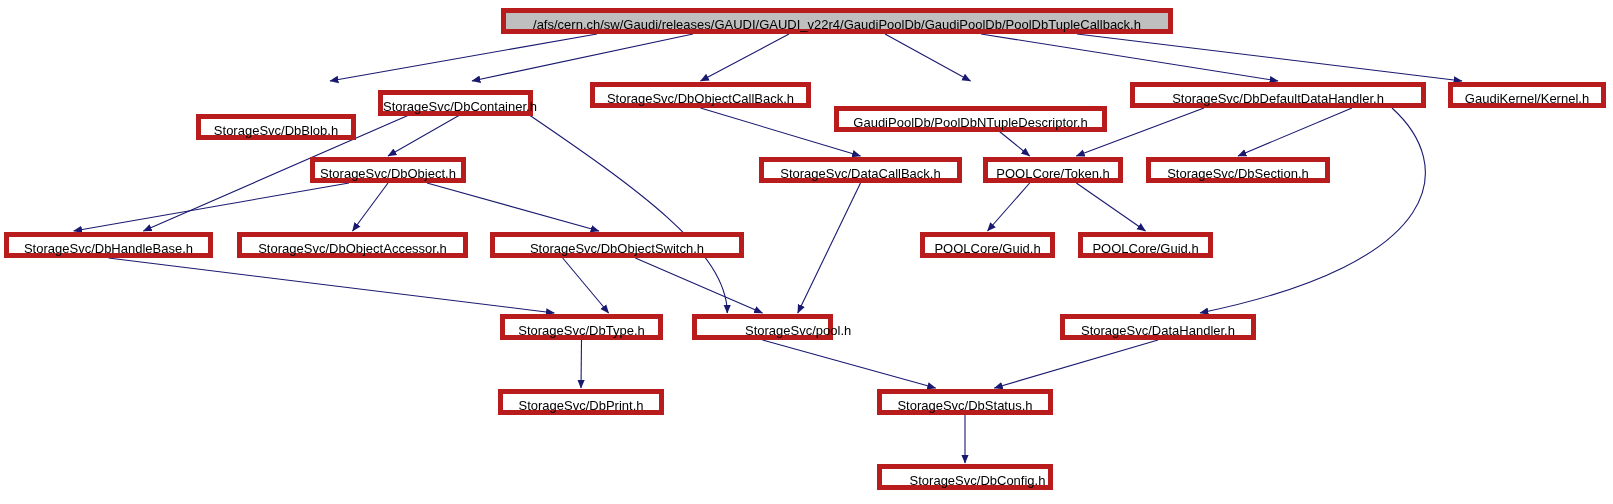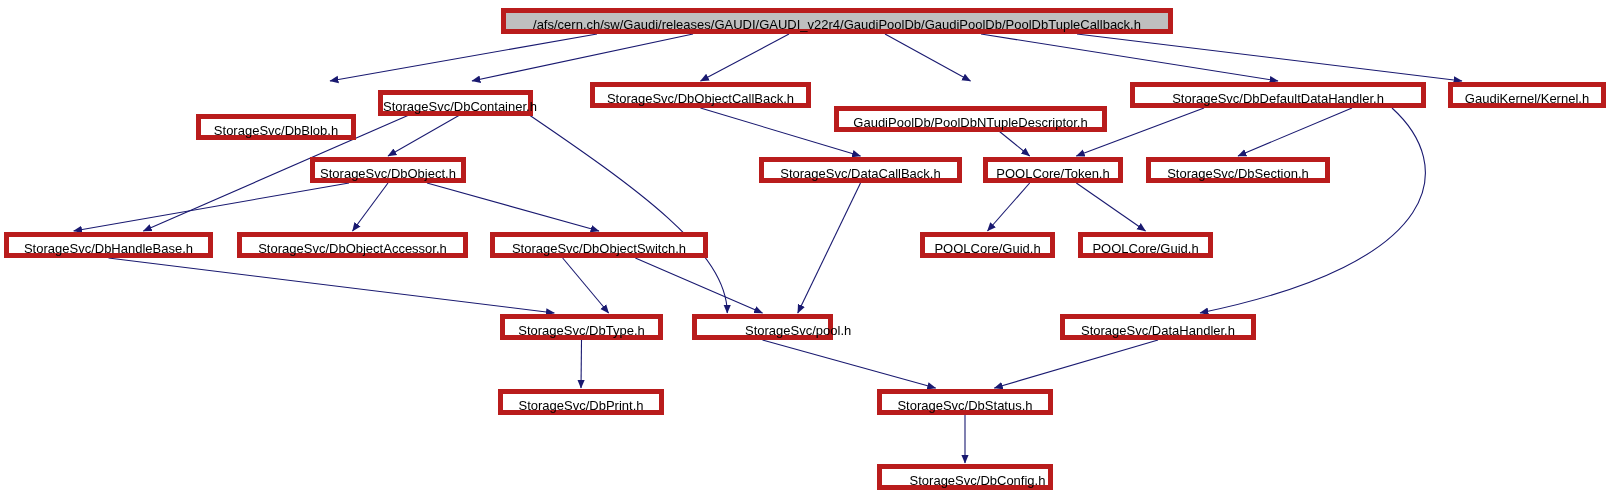--- a/index.html
+++ b/index.html
@@ -73,21 +73,21 @@
     <div class="node" style="left: 590px; top: 82px; width: 221px;">StorageSvc/DbObjectCallBack.h</div>
     <div class="node" style="left: 834px; top: 82px; width: 273px; margin-top: 24px;">GaudiPoolDb/PoolDbNTupleDescriptor.h</div>
     <div class="node" style="left: 1130px; top: 82px; width: 296px;">StorageSvc/DbDefaultDataHandler.h</div>
     <div class="node" style="left: 1448px; top: 82px; width: 158px;">GaudiKernel/Kernel.h</div>
     <div class="node" style="left: 310px; top: 157px; width: 156px;">StorageSvc/DbObject.h</div>
     <div class="node" style="left: 759px; top: 157px; width: 203px;">StorageSvc/DataCallBack.h</div>
     <div class="node" style="left: 983px; top: 157px; width: 140px;">POOLCore/Token.h</div>
     <div class="node" style="left: 1146px; top: 157px; width: 184px;">StorageSvc/DbSection.h</div>
     <div class="node" style="left: 4px; top: 232px; width: 209px;">StorageSvc/DbHandleBase.h</div>
     <div class="node" style="left: 237px; top: 232px; width: 231px;">StorageSvc/DbObjectAccessor.h</div>
-    <div class="node" style="left: 490px; top: 232px; width: 218px;">StorageSvc/DbObjectSwitch.h</div>
+    <div class="node" style="left: 490px; top: 232px; width: 254px;">StorageSvc/DbObjectSwitch.h</div>
     <div class="node" style="left: 920px; top: 232px; width: 135px;">POOLCore/Guid.h</div>
     <div class="node" style="left: 1078px; top: 232px; width: 135px;">POOLCore/Guid.h</div>
     <div class="node" style="left: 500px; top: 314px; width: 163px;">StorageSvc/DbType.h</div>
     <div class="node" style="left: 692px; top: 314px; width: 141px; padding-left: 48px;">StorageSvc/pool.h</div>
     <div class="node" style="left: 1060px; top: 314px; width: 196px;">StorageSvc/DataHandler.h</div>
     <div class="node" style="left: 498px; top: 389px; width: 166px;">StorageSvc/DbPrint.h</div>
     <div class="node" style="left: 877px; top: 389px; width: 176px;">StorageSvc/DbStatus.h</div>
     <div class="node" style="left: 877px; top: 464px; width: 176px; padding-left: 25px;">StorageSvc/DbConfig.h</div>
   </div>
 

